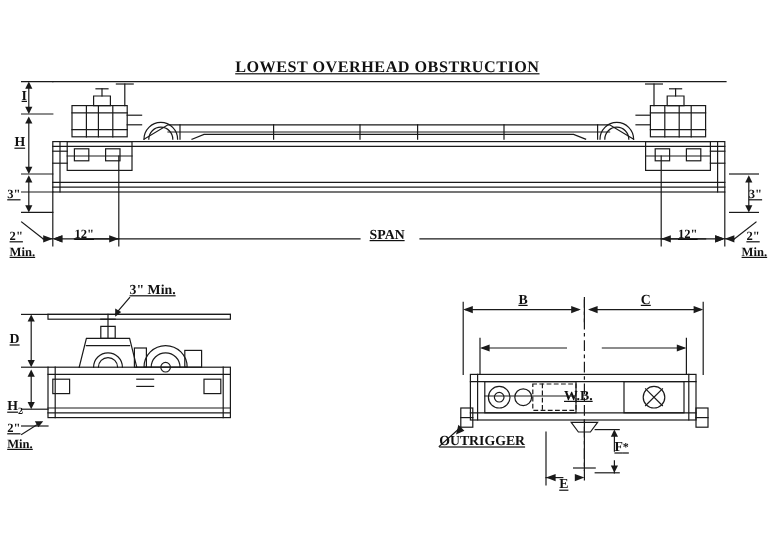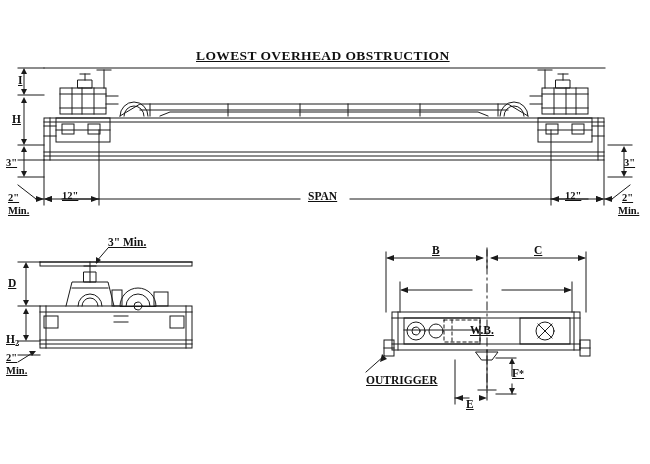--- a/index.html
+++ b/index.html
@@ -286,19 +286,19 @@
 
   <div class="lbl small" style="left:6px;top:352px;">2"</div>
   <div class="lbl small" style="left:6px;top:365px;">Min.</div>
 
   <div class="lbl med" style="left:432px;top:244px;">B</div>
 
   <div class="lbl med" style="left:534px;top:244px;">C</div>
 
   <div class="lbl med" style="left:470px;top:292px;margin-top:32px;">W.B.</div>
 
-  <div class="lbl med" style="left:366px;top:374px;">OUTRIGGER</div>
+  <div class="lbl med" style="left:366px;top:362px;">OUTRIGGER</div>
 
   <div class="lbl med" style="left:466px;top:398px;">E</div>
 
   <div class="lbl med" style="left:512px;top:367px;"><span>F</span><span class="star">*</span></div>
 
 </div>
 
 </body></html>

